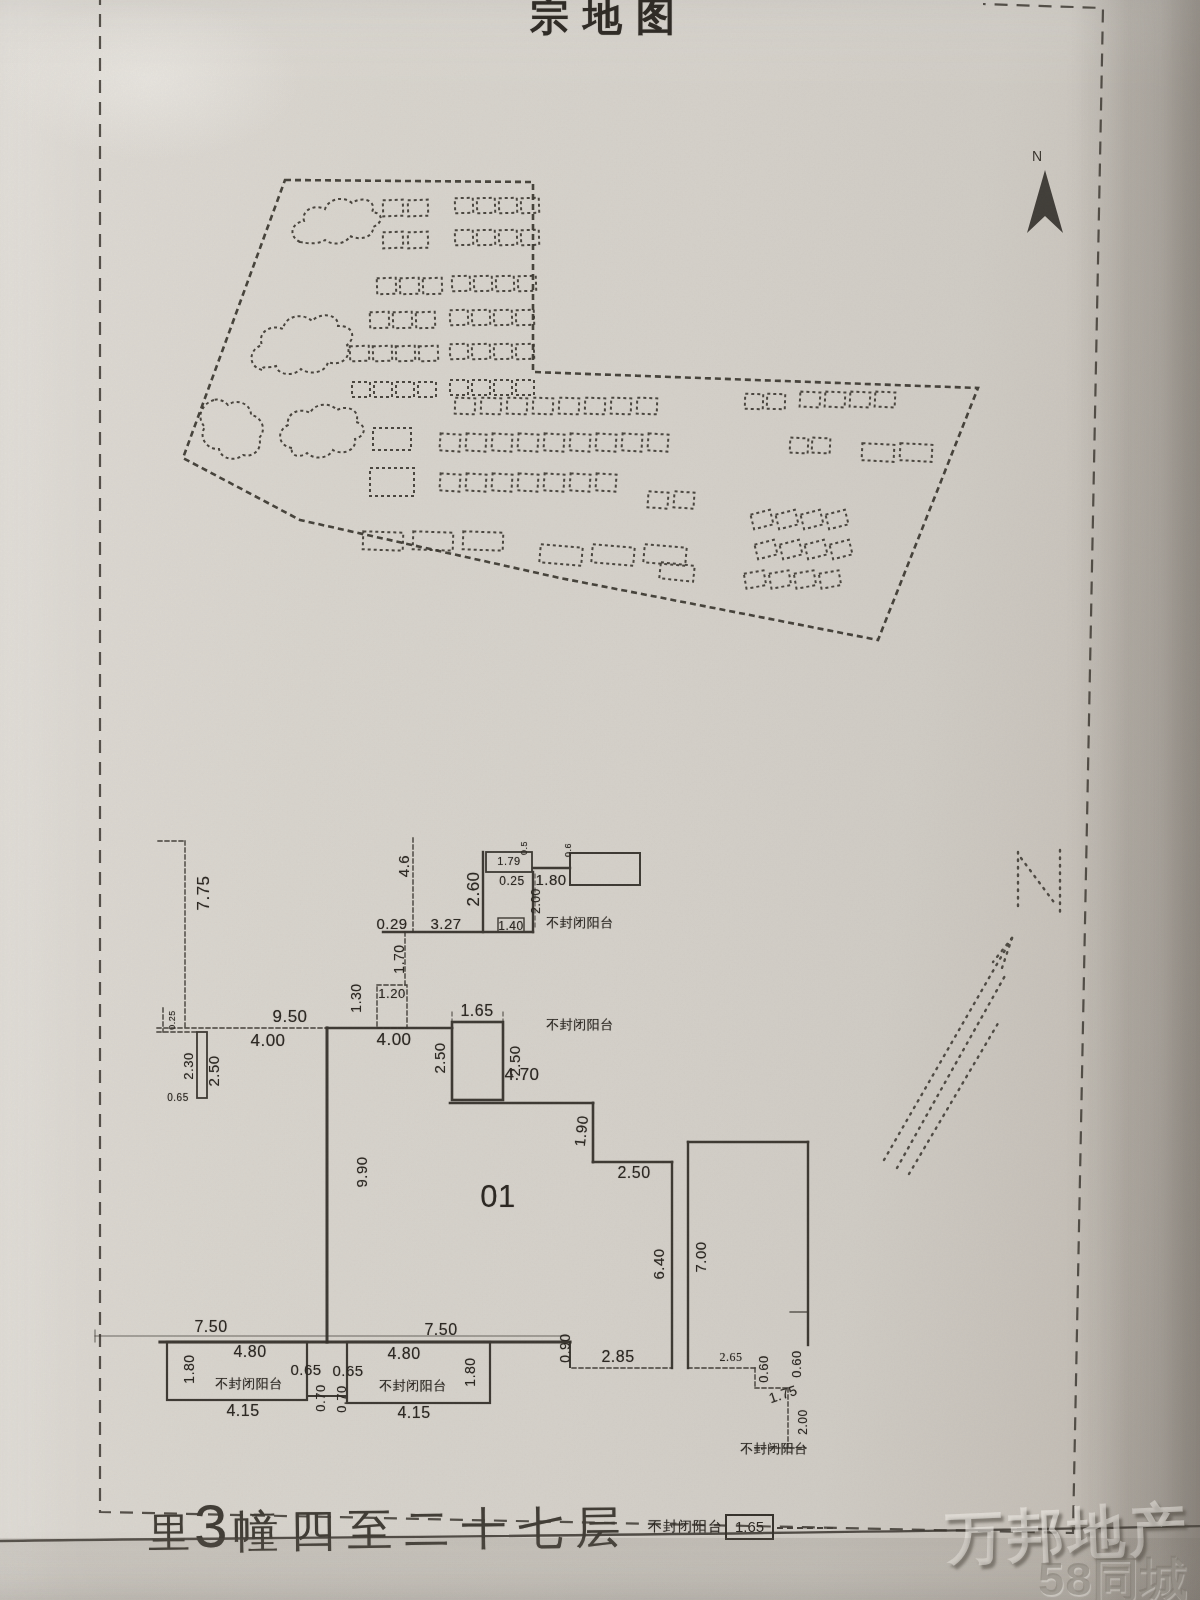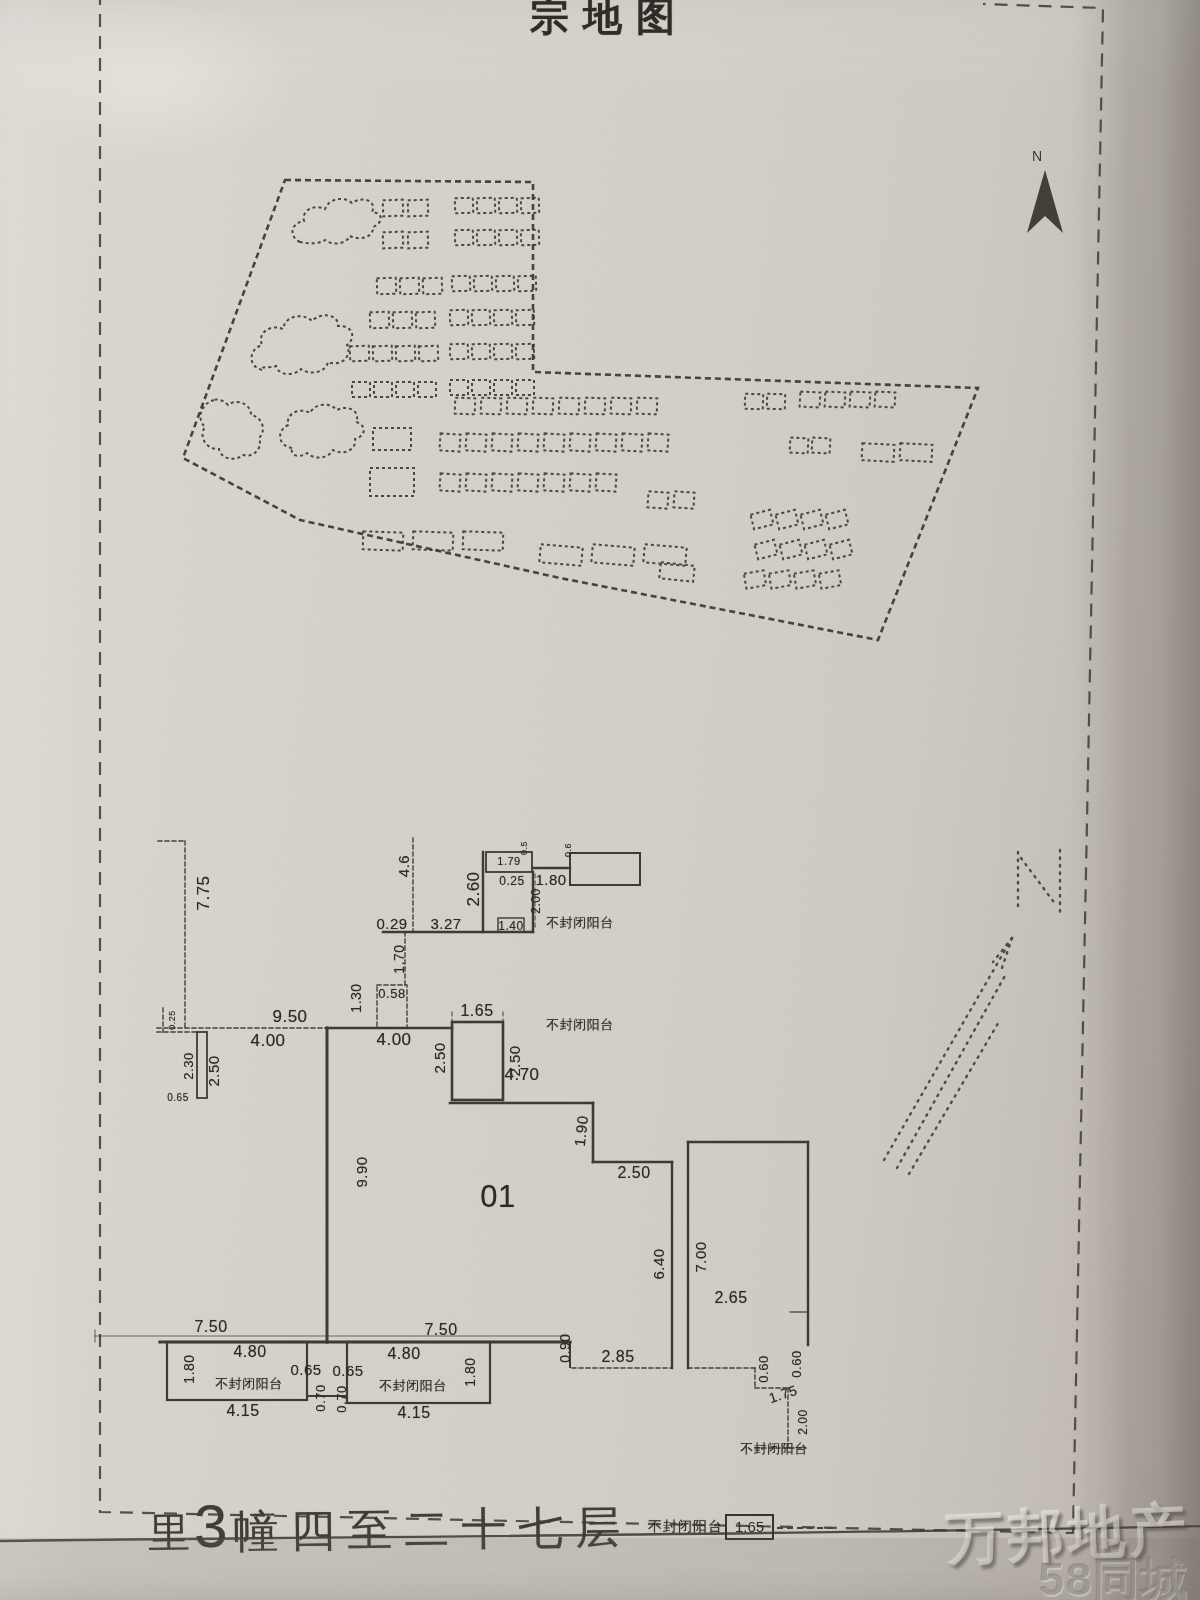--- a/index.html
+++ b/index.html
@@ -256,21 +256,21 @@
       <span class="dim" style="left: 551px; top: 879px; font-size: 15px; transform: translate(-50%, -50%) rotate(0deg);">1.80</span>
       <span class="dim" style="left: 536px; top: 901px; font-size: 12px; transform: translate(-50%, -50%) rotate(-90deg);">2.00</span>
       <span class="dim" style="left: 524px; top: 848px; font-size: 9px; transform: translate(-50%, -50%) rotate(-90deg);">0.5</span>
       <span class="dim" style="left: 568px; top: 850px; font-size: 9px; transform: translate(-50%, -50%) rotate(-90deg);">0.6</span>
       <span class="dim" style="left: 392px; top: 923px; font-size: 15px; transform: translate(-50%, -50%) rotate(0deg);">0.29</span>
       <span class="dim" style="left: 446px; top: 923px; font-size: 15px; transform: translate(-50%, -50%) rotate(0deg);">3.27</span>
       <span class="dim" style="left: 511px; top: 926px; font-size: 12px; transform: translate(-50%, -50%) rotate(0deg);">1.40</span>
       <span class="dim" style="left: 580px; top: 922px; font-size: 13px; transform: translate(-50%, -50%) rotate(0deg);">不封闭阳台</span>
       <span class="dim" style="left: 399px; top: 959px; font-size: 14px; transform: translate(-50%, -50%) rotate(-90deg);">1.70</span>
       <span class="dim" style="left: 356px; top: 998px; font-size: 14px; transform: translate(-50%, -50%) rotate(-90deg);">1.30</span>
-      <span class="dim" style="left: 392px; top: 993px; font-size: 13px; transform: translate(-50%, -50%) rotate(0deg);">0.58</span>
+      <span class="dim" style="left: 392px; top: 993px; font-size: 13px; transform: translate(-50%, -50%) rotate(0deg);">1.20</span>
       <span class="dim" style="left: 290px; top: 1016px; font-size: 17px; transform: translate(-50%, -50%) rotate(0deg);">9.50</span>
       <span class="dim" style="left: 268px; top: 1040px; font-size: 17px; transform: translate(-50%, -50%) rotate(0deg);">4.00</span>
       <span class="dim" style="left: 394px; top: 1039px; font-size: 17px; transform: translate(-50%, -50%) rotate(0deg);">4.00</span>
       <span class="dim" style="left: 172px; top: 1020px; font-size: 9px; transform: translate(-50%, -50%) rotate(-90deg);">0.25</span>
       <span class="dim" style="left: 188px; top: 1066px; font-size: 13px; transform: translate(-50%, -50%) rotate(-90deg);">2.30</span>
       <span class="dim" style="left: 213px; top: 1071px; font-size: 15px; transform: translate(-50%, -50%) rotate(-90deg);">2.50</span>
       <span class="dim" style="left: 178px; top: 1098px; font-size: 10px; transform: translate(-50%, -50%) rotate(0deg);">0.65</span>
       <span class="dim" style="left: 477px; top: 1011px; font-size: 16px; transform: translate(-50%, -50%) rotate(0deg);">1.65</span>
       <span class="dim" style="left: 439px; top: 1058px; font-size: 15px; transform: translate(-50%, -50%) rotate(-90deg);">2.50</span>
       <span class="dim" style="left: 514px; top: 1061px; font-size: 15px; transform: translate(-50%, -50%) rotate(-90deg);">2.50</span>
@@ -291,21 +291,21 @@
       <span class="dim" style="left: 249px; top: 1383px; font-size: 13px; transform: translate(-50%, -50%) rotate(0deg);">不封闭阳台</span>
       <span class="dim" style="left: 413px; top: 1385px; font-size: 13px; transform: translate(-50%, -50%) rotate(0deg);">不封闭阳台</span>
       <span class="dim" style="left: 306px; top: 1369px; font-size: 15px; transform: translate(-50%, -50%) rotate(0deg);">0.65</span>
       <span class="dim" style="left: 348px; top: 1370px; font-size: 15px; transform: translate(-50%, -50%) rotate(0deg);">0.65</span>
       <span class="dim" style="left: 320px; top: 1398px; font-size: 13px; transform: translate(-50%, -50%) rotate(-90deg);">0.70</span>
       <span class="dim" style="left: 341px; top: 1399px; font-size: 13px; transform: translate(-50%, -50%) rotate(-90deg);">0.70</span>
       <span class="dim" style="left: 243px; top: 1411px; font-size: 16px; transform: translate(-50%, -50%) rotate(0deg);">4.15</span>
       <span class="dim" style="left: 414px; top: 1413px; font-size: 16px; transform: translate(-50%, -50%) rotate(0deg);">4.15</span>
       <span class="dim" style="left: 565px; top: 1348px; font-size: 14px; transform: translate(-50%, -50%) rotate(-90deg);">0.90</span>
       <span class="dim" style="left: 618px; top: 1357px; font-size: 16px; transform: translate(-50%, -50%) rotate(0deg);">2.85</span>
-      <span class="dim" style="left: 731px; top: 1298px; font-size: 16px; transform: translate(-50%, -50%) rotate(0deg);">2.65</span>
+      <span class="dim" style="left: 731px; top: 1357px; font-size: 12px; transform: translate(-50%, -50%) rotate(0deg); font-family: Liberation Serif, serif;">2.65</span>
       <span class="dim" style="left: 763px; top: 1369px; font-size: 13px; transform: translate(-50%, -50%) rotate(-90deg);">0.60</span>
       <span class="dim" style="left: 796px; top: 1364px; font-size: 13px; transform: translate(-50%, -50%) rotate(-90deg);">0.60</span>
       <span class="dim" style="left: 783px; top: 1394px; font-size: 14px; transform: translate(-50%, -50%) rotate(-18deg);">1.75</span>
       <span class="dim" style="left: 803px; top: 1422px; font-size: 12px; transform: translate(-50%, -50%) rotate(-90deg);">2.00</span>
       <span class="dim" style="left: 774px; top: 1448px; font-size: 13px; transform: translate(-50%, -50%) rotate(0deg);">不封闭阳台</span>
     </div>
 
   <div class="caption">
     <span class="pre">里</span><span class="num">3</span><span class="rest">幢四至二十七层</span>
   </div>

